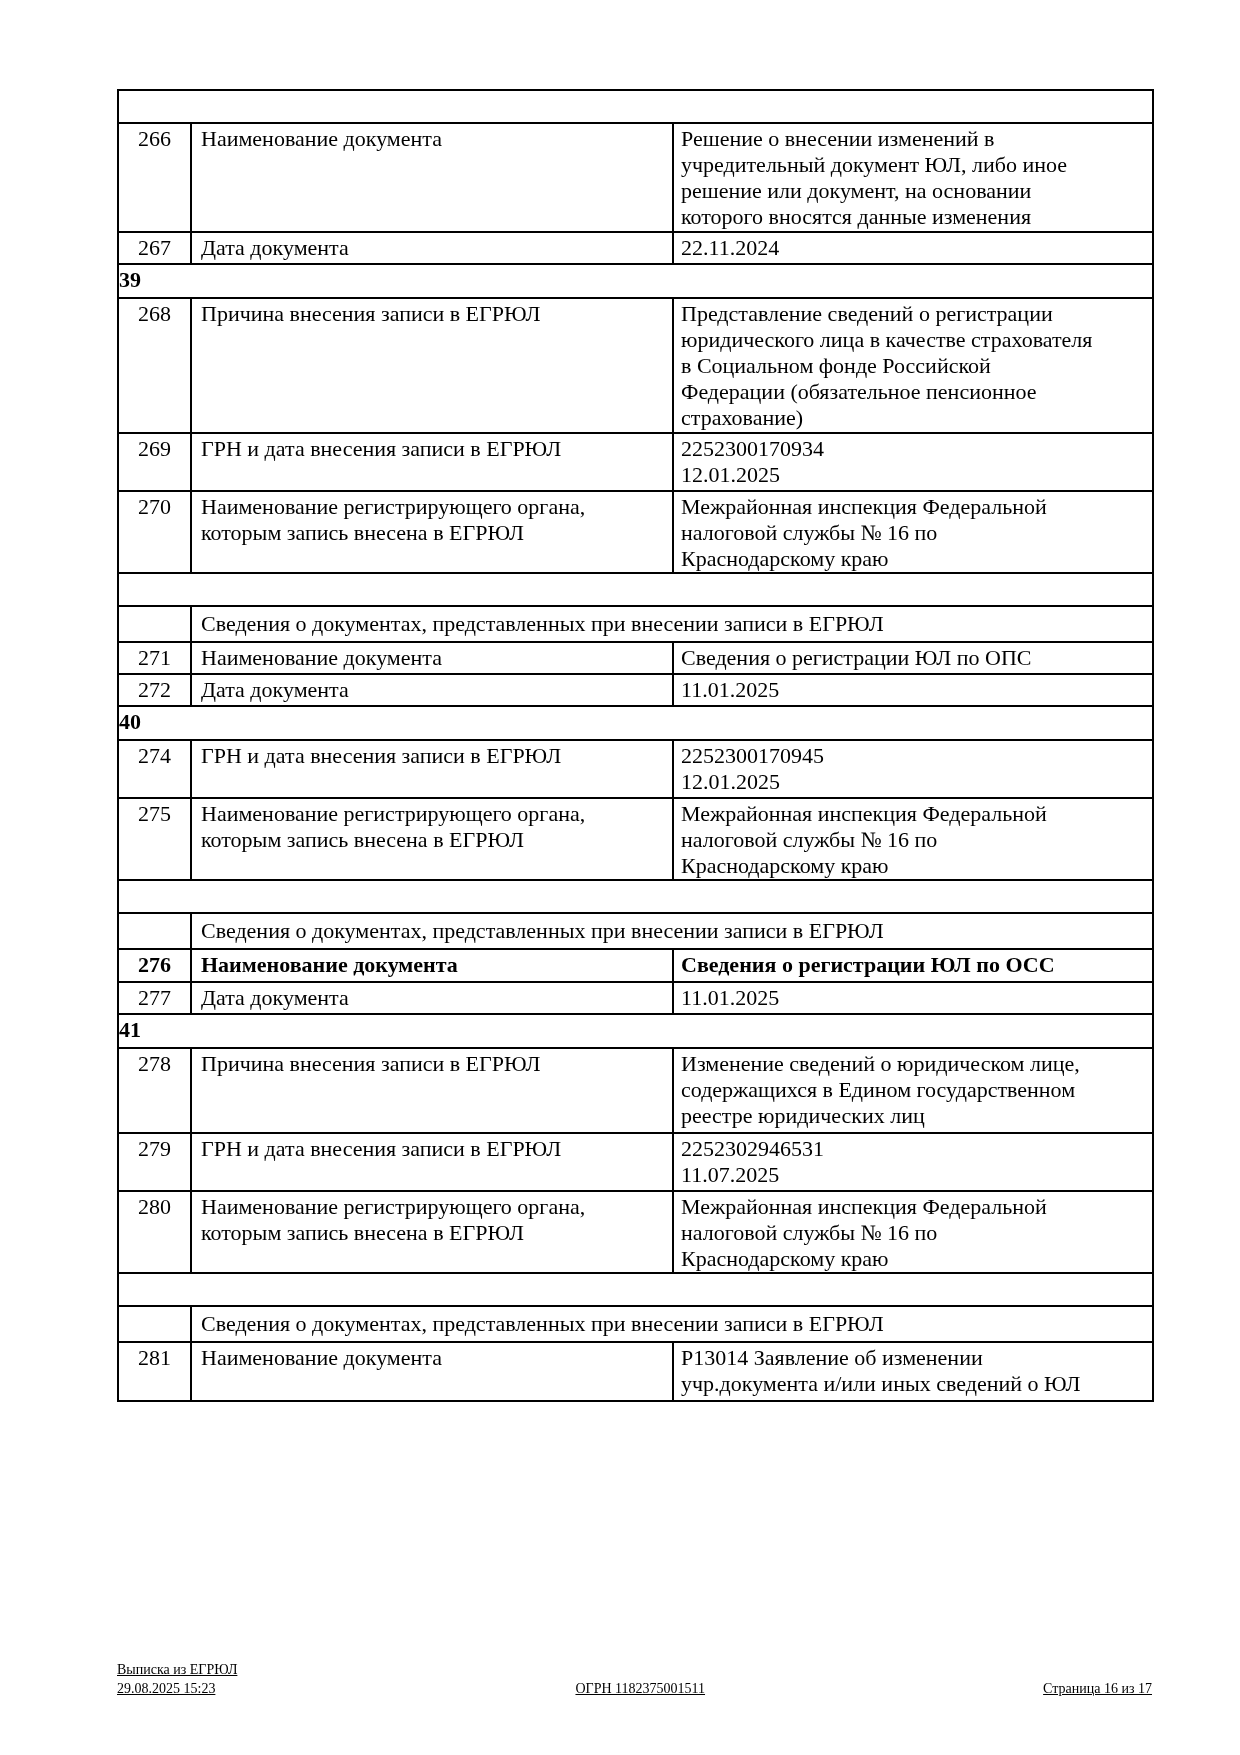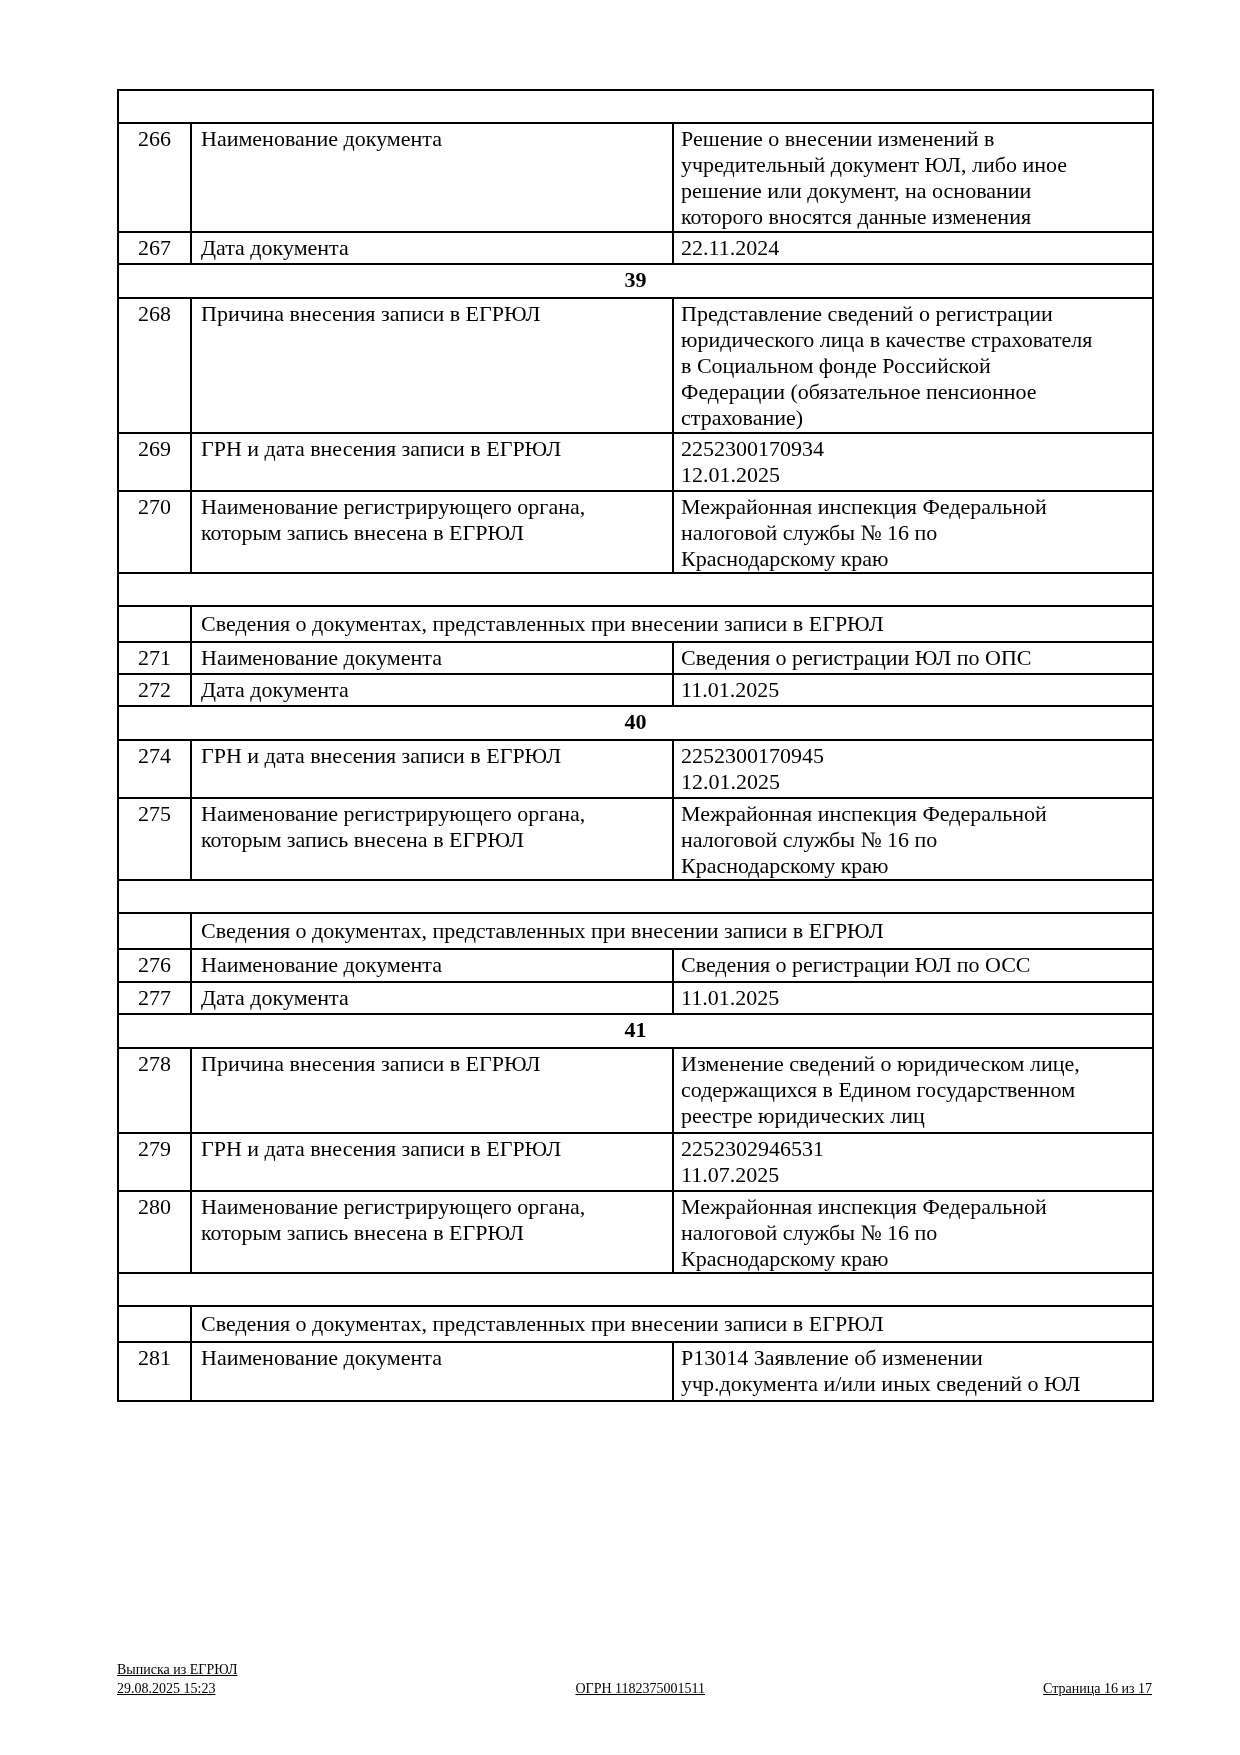--- a/index.html
+++ b/index.html
@@ -43,31 +43,31 @@
   }
   td.label {
     padding: 2px 4px 0 9px;
     white-space: pre-line;
   }
   td.value {
     padding: 2px 4px 0 7px;
     white-space: pre-line;
   }
   tr.sec td {
-    text-align: center;
+    text-align: left;
     font-weight: bold;
     padding: 2px 0 0 0;
   }
   tr.docs td.span {
     padding: 4px 0 0 9px;
   }
   
   tr.h-blank  { height: 33px; }
   tr.h1   { height: 32px; }
-  tr.h1b  { height: 33px; }
+  tr.h1b  { height: 33px; font-weight: bold; }
   tr.h2   { height: 58px; }
   tr.h2b  { height: 59px; }
   tr.h3   { height: 76px; }
   tr.h3b  { height: 85px; }
   tr.h4   { height: 109px; border-radius: 21px; }
   tr.h5   { height: 135px; }
   tr.h-sec    { height: 34px; }
   tr.h-spacer { height: 33px; }
   tr.h-docs   { height: 36px; }
 

